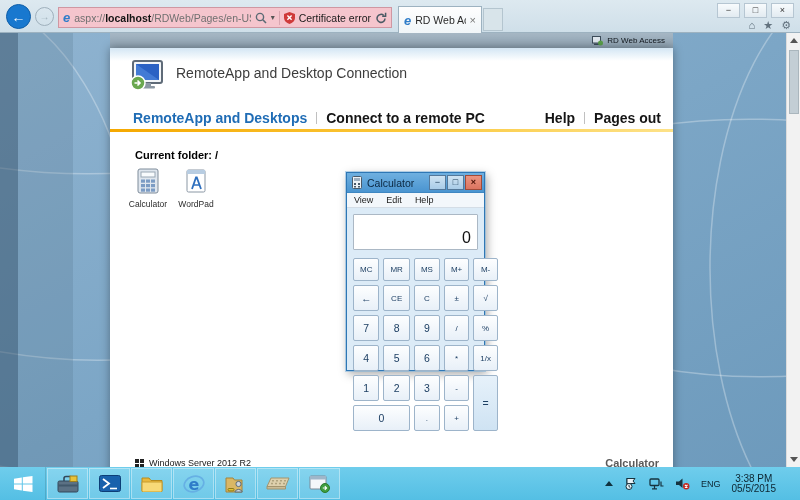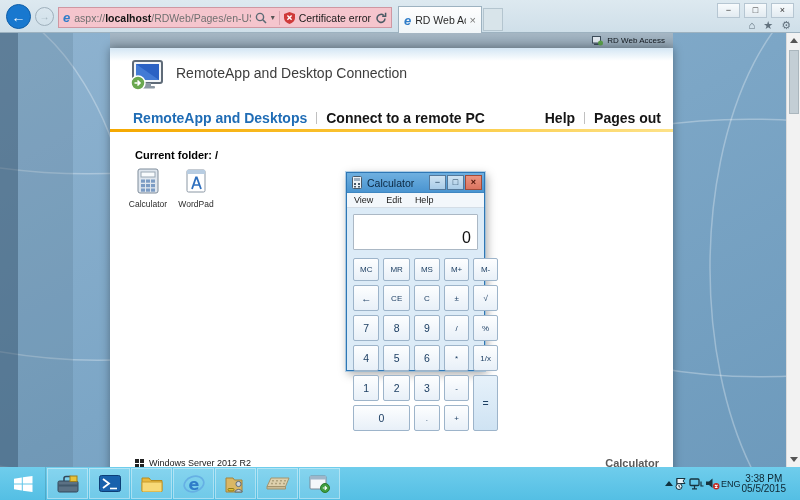--- a/index.html
+++ b/index.html
@@ -91,21 +91,21 @@
   .key-eq{grid-row:span 2;background:linear-gradient(#e6f1fa,#cfe3f3);}
   .key-zero{grid-column:span 2;}
 
   
   .taskbar{position:absolute;left:0;top:467px;width:800px;height:33px;
     background:linear-gradient(#6fcdec,#54bfe4);display:flex;align-items:stretch;z-index:20;}
   .tb-start{width:46px;display:flex;align-items:center;justify-content:center;border-right:1px solid rgba(0,0,0,.12);}
   .tb-app{width:41px;display:flex;align-items:center;justify-content:center;
     background:rgba(255,255,255,.16);box-shadow:inset 0 0 0 1px rgba(255,255,255,.38);margin:1px 0 1px 1px;}
   .tb-spacer{flex:1;}
-  .tb-tray{display:flex;align-items:center;gap:1px;padding-right:3px;}
+  .tb-tray{display:flex;align-items:center;gap:11px;padding-right:3px;}
   .tray-expand{width:0;height:0;border-left:4px solid transparent;border-right:4px solid transparent;border-bottom:5px solid #10323f;}
   .tray-lang{font-size:9px;color:#0c2430;}
   .tray-clock{text-align:center;font-size:10px;color:#0c2430;line-height:10px;padding-right:2px;}
   .show-desktop{width:6px;border-left:1px solid rgba(0,0,0,.3);margin-left:2px;}
 </style>
 </head>
 <body>
 
 <div class="chrome">
   <div class="btn-back"><span>←</span></div>

